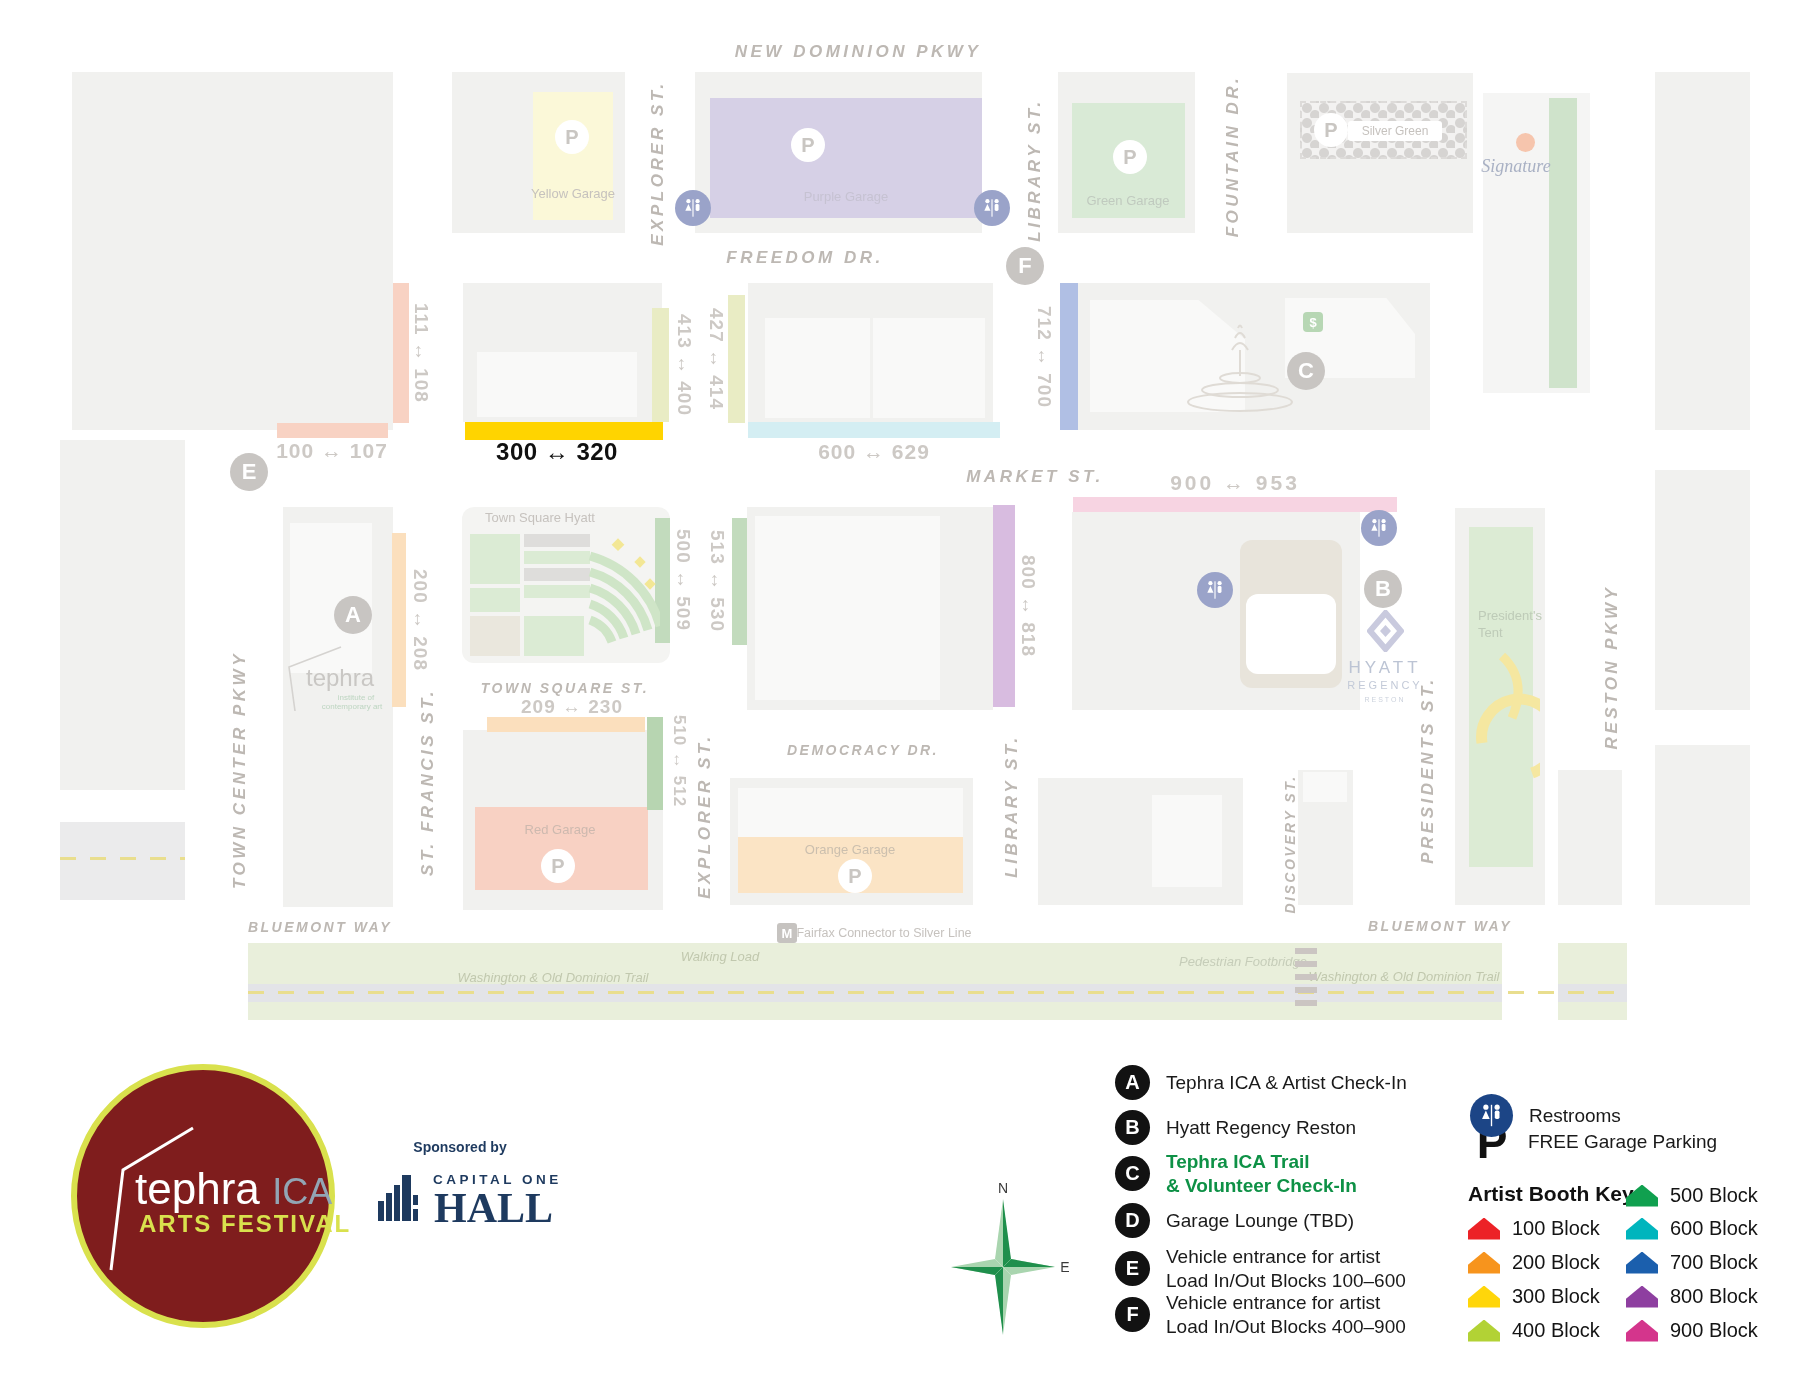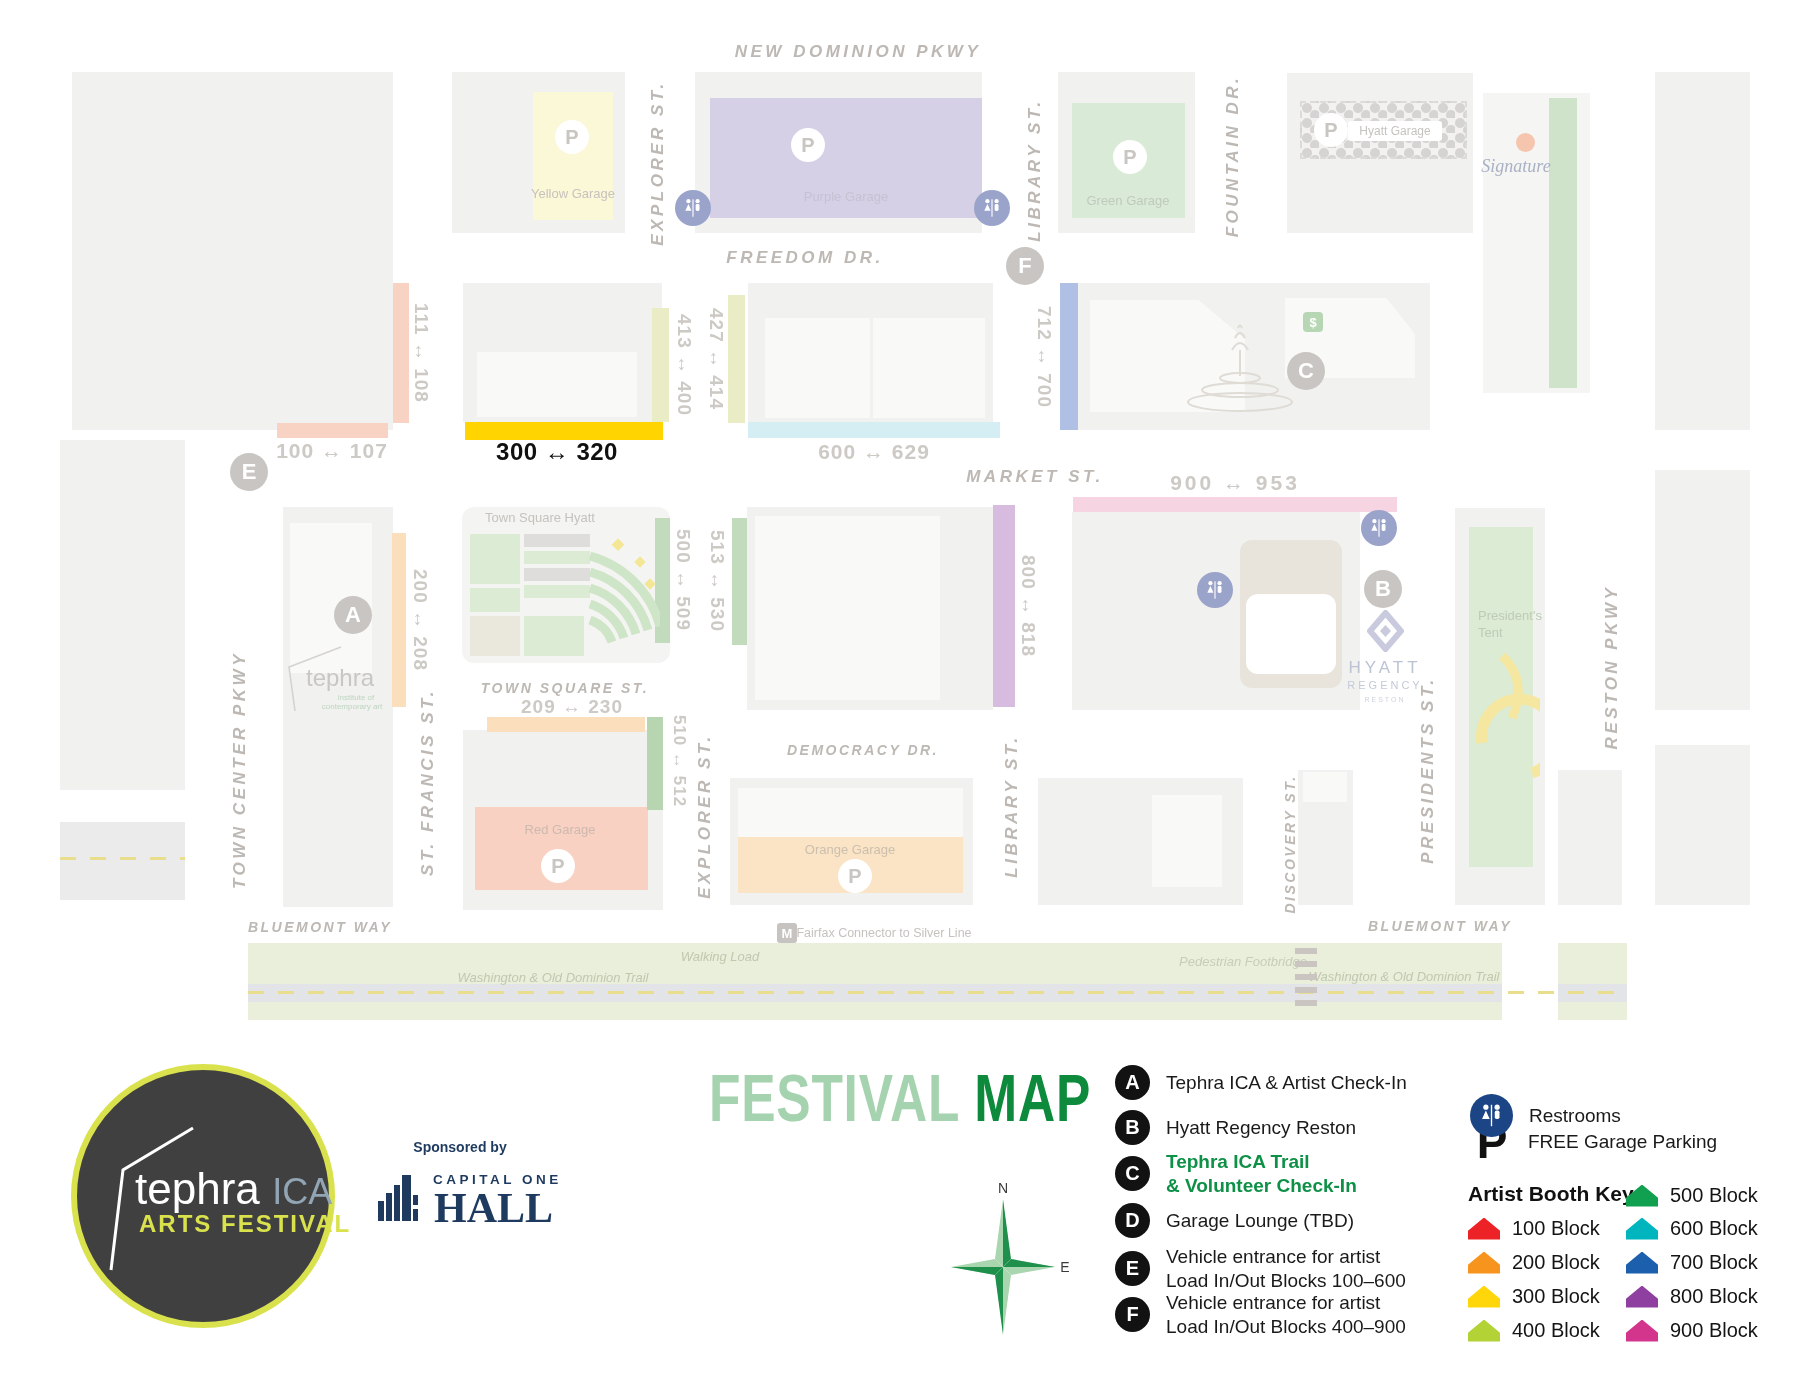--- a/index.html
+++ b/index.html
@@ -39,21 +39,21 @@
   .lg-title{position:absolute;left:900px;top:1098px;transform:translate(-50%,-50%);white-space:nowrap;}
   .lg-title .inner{display:inline-block;transform:scaleX(.78);font-weight:700;font-size:66px;letter-spacing:1px;}
   .lg-item{position:absolute;display:flex;align-items:center;gap:16px;}
   .lg-dot{width:35px;height:35px;border-radius:50%;background:#121212;color:#fff;font-weight:700;font-size:20px;
           display:flex;align-items:center;justify-content:center;flex:0 0 35px;}
   .lg-text{font-size:19px;color:#1a1a1a;line-height:1.25;}
   .tent{width:32px;height:22px;clip-path:polygon(50% 0%,100% 60%,100% 100%,0% 100%,0% 60%);}
   .bk-row{position:absolute;display:flex;align-items:center;gap:12px;}
   .bk-label{font-size:20px;color:#141414;}
   .logo-circle{position:absolute;left:71px;top:1064px;width:252px;height:252px;border-radius:50%;
-               background:#404040;border:6px solid #d9e14d;}
+               background:#7f1d1d;border:6px solid #d9e14d;}
 </style>
 </head>
 <body>
 
 <div class="canvas">
 
   <div class="g" style="left:72px;top:72px;width:321px;height:358px"></div>
   <div class="g" style="left:452px;top:72px;width:173px;height:161px"></div>
   <div class="g" style="left:695px;top:72px;width:287px;height:161px"></div>
   <div class="g" style="left:1058px;top:72px;width:137px;height:161px"></div>
@@ -185,21 +185,21 @@
   <div class="blkv" style="left:679px;top:761px;font-size:17px">510 ↔ 512</div>
 
   <div class="pcir" style="left:572px;top:137px">P</div>
   <div class="glab" style="left:573px;top:193px">Yellow Garage</div>
   <div class="pcir" style="left:808px;top:145px">P</div>
   <div class="glab" style="left:846px;top:196px;color:#c6c2d2">Purple Garage</div>
   <div class="pcir" style="left:1130px;top:157px">P</div>
   <div class="glab" style="left:1128px;top:200px;color:#c0cabf">Green Garage</div>
   <div class="pcir" style="left:1331px;top:130px;z-index:3">P</div>
   <div class="bar" style="left:1348px;top:121px;width:94px;height:20px;background:#fff;border-radius:3px;z-index:2"></div>
-  <div class="glab" style="left:1395px;top:131px;z-index:3;font-size:12px">Hyatt Garage</div>
+  <div class="glab" style="left:1395px;top:131px;z-index:3;font-size:12px">Silver Green</div>
   <div class="pcir" style="left:558px;top:866px">P</div>
   <div class="glab" style="left:560px;top:829px;color:#cdb9af">Red Garage</div>
   <div class="pcir" style="left:855px;top:876px">P</div>
   <div class="glab" style="left:850px;top:849px;color:#cbbfae">Orange Garage</div>
 
   <div class="glab" style="left:540px;top:517px">Town Square Hyatt</div>
   <div class="glab" style="left:340px;top:678px;font-size:24px;font-weight:400;color:#c9c7c4">tephra</div>
   <div class="glab" style="left:356px;top:697px;font-size:8px;color:#bdd5c1">institute of</div>
   <div class="glab" style="left:352px;top:706px;font-size:8px;color:#bdd5c1">contemporary art</div>
   <svg style="position:absolute;left:285px;top:643px" width="62" height="70" viewBox="0 0 62 70">
@@ -300,26 +300,20 @@
       <rect x="8" y="20" width="6" height="28"></rect>
       <rect x="16" y="12" width="6" height="36"></rect>
       <rect x="24" y="2" width="9" height="46"></rect>
       <rect x="35" y="22" width="5" height="10"></rect>
       <rect x="35" y="36" width="5" height="12"></rect>
     </g>
   </svg>
   <div style="position:absolute;left:433px;top:1172px;font-size:13.5px;font-weight:700;letter-spacing:3.5px;color:#1e3a5f">CAPITAL ONE</div>
   <div style="position:absolute;left:434px;top:1184px;font-family:'Liberation Serif',serif;font-size:42px;font-weight:700;color:#1e3a5f">HALL</div>
 
-  <h1 class="lg-title" style="margin:0">
-    <span class="inner">
-      <span style="color: rgb(166, 211, 175);">FESTIVAL</span>
-      <span style="color: rgb(14, 138, 60);">MAP</span>
-    </span>
-  </h1>
 
   <svg style="position:absolute;left:933px;top:1182px" width="140" height="170" viewBox="-70 -85 140 170">
     <g>
       <polygon points="0,-68 8,-8 0,0" fill="#1f8f4c"></polygon>
       <polygon points="0,-68 -8,-8 0,0" fill="#a9d5af"></polygon>
       <polygon points="52,0 8,8 0,0 8,-8" fill="#a9d5af"></polygon>
       <polygon points="52,0 8,-8 0,0" fill="#1f8f4c"></polygon>
       <polygon points="0,68 -8,8 0,0" fill="#1f8f4c"></polygon>
       <polygon points="0,68 8,8 0,0" fill="#a9d5af"></polygon>
       <polygon points="-52,0 -8,-8 0,0 -8,8" fill="#a9d5af"></polygon>

